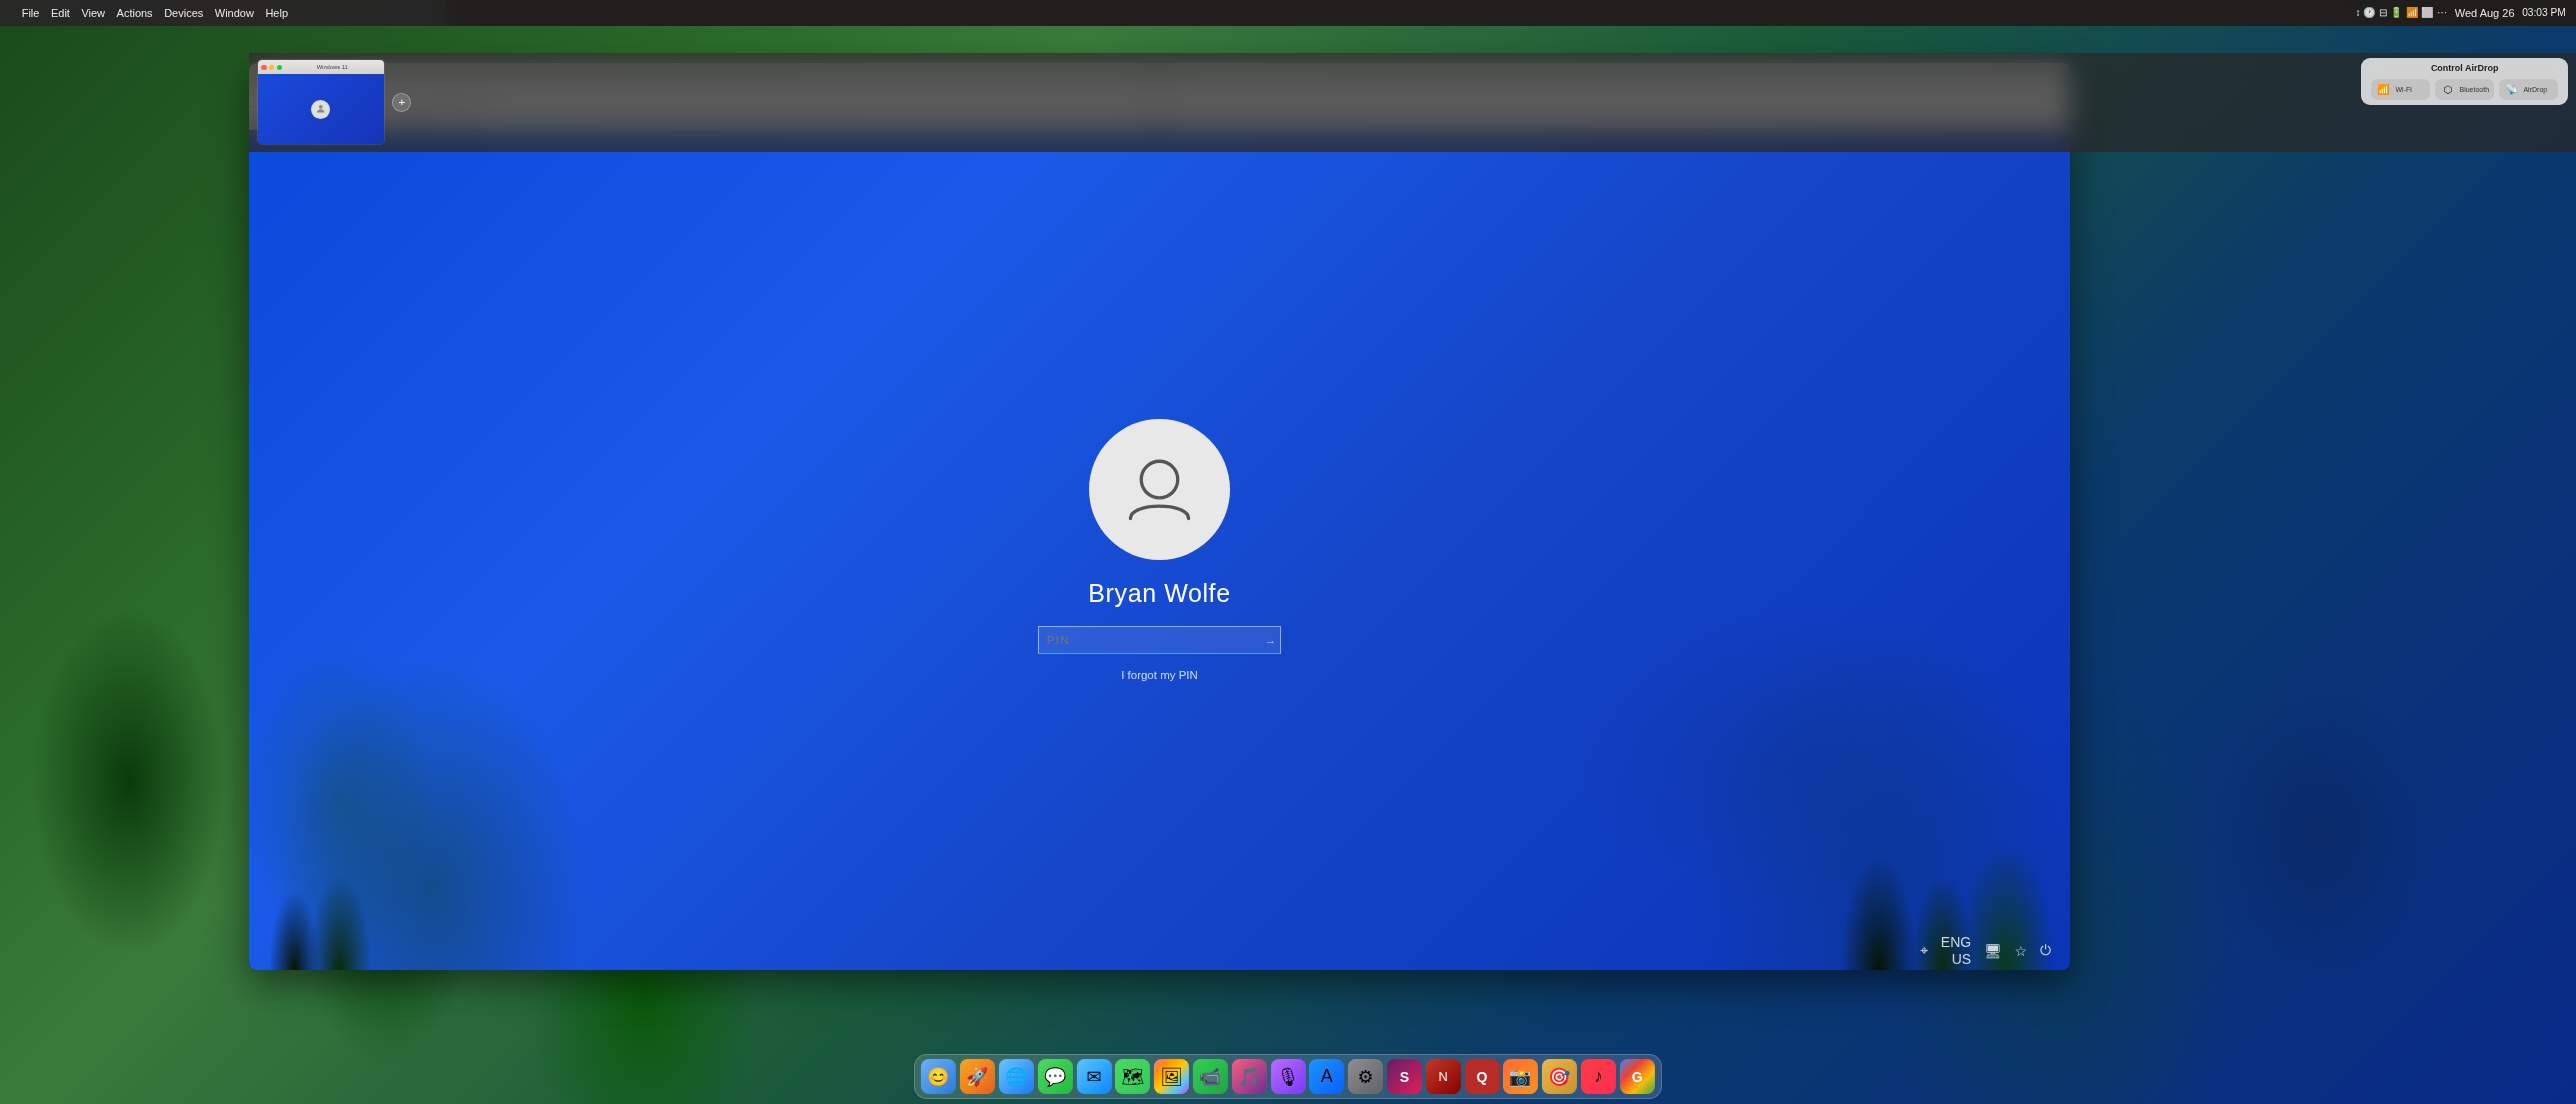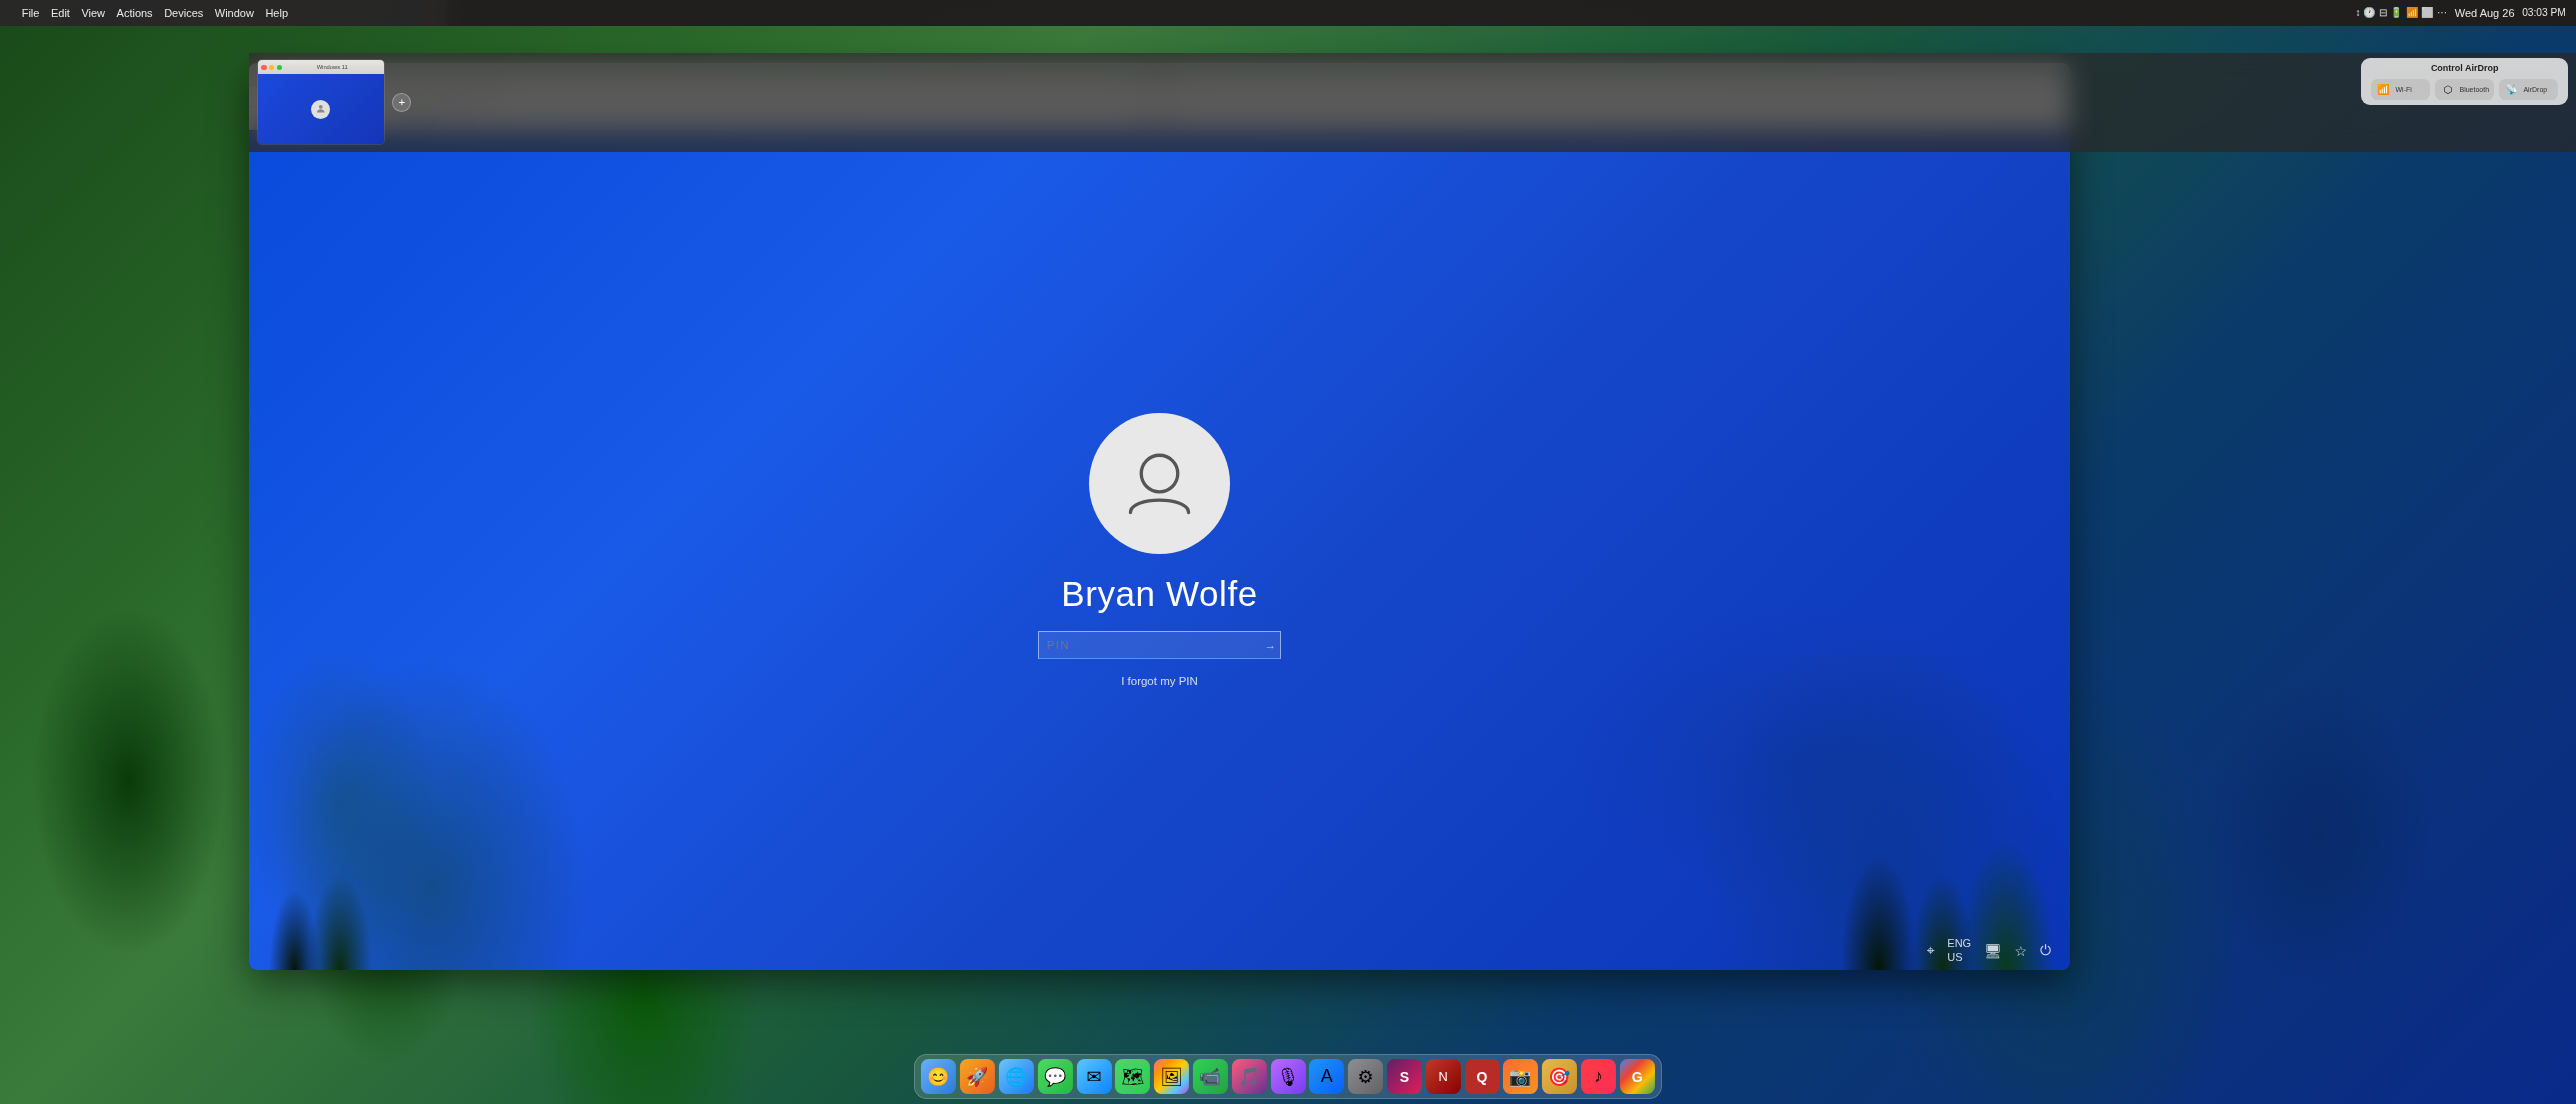--- a/index.html
+++ b/index.html
@@ -320,21 +320,21 @@
       justify-content: center;
       margin-bottom: 6.4px;
     }
     .win11-avatar-svg {
       width: 83px;
       height: 83px;
     }
 
     .win11-username {
       color: #ffffff;
-      font-size: 35px;
+      font-size: 25px;
       font-weight: 300;
       letter-spacing: 0.6px;
       text-align: left;
       margin-bottom: 5.1px;
     }
 
     
     .win11-pin-container {
       position: relative;
       width: 243px;
@@ -383,22 +383,22 @@
       gap: 12.8px;
       z-index: 10;
     }
     .win11-taskbar-item {
       color: rgba(255,255,255,0.8);
       font-size: 14px;
       cursor: pointer;
     }
     .win11-lang {
       color: rgba(255,255,255,0.8);
-      font-size: 11px;
-      text-align: left;
+      font-size: 14px;
+      text-align: right;
       line-height: 1.2;
     }
 
     
     .macos-thumbstrip {
       position: absolute;
       top: 27px;
       left: 249px;
       right: 0;
       height: 99px;

